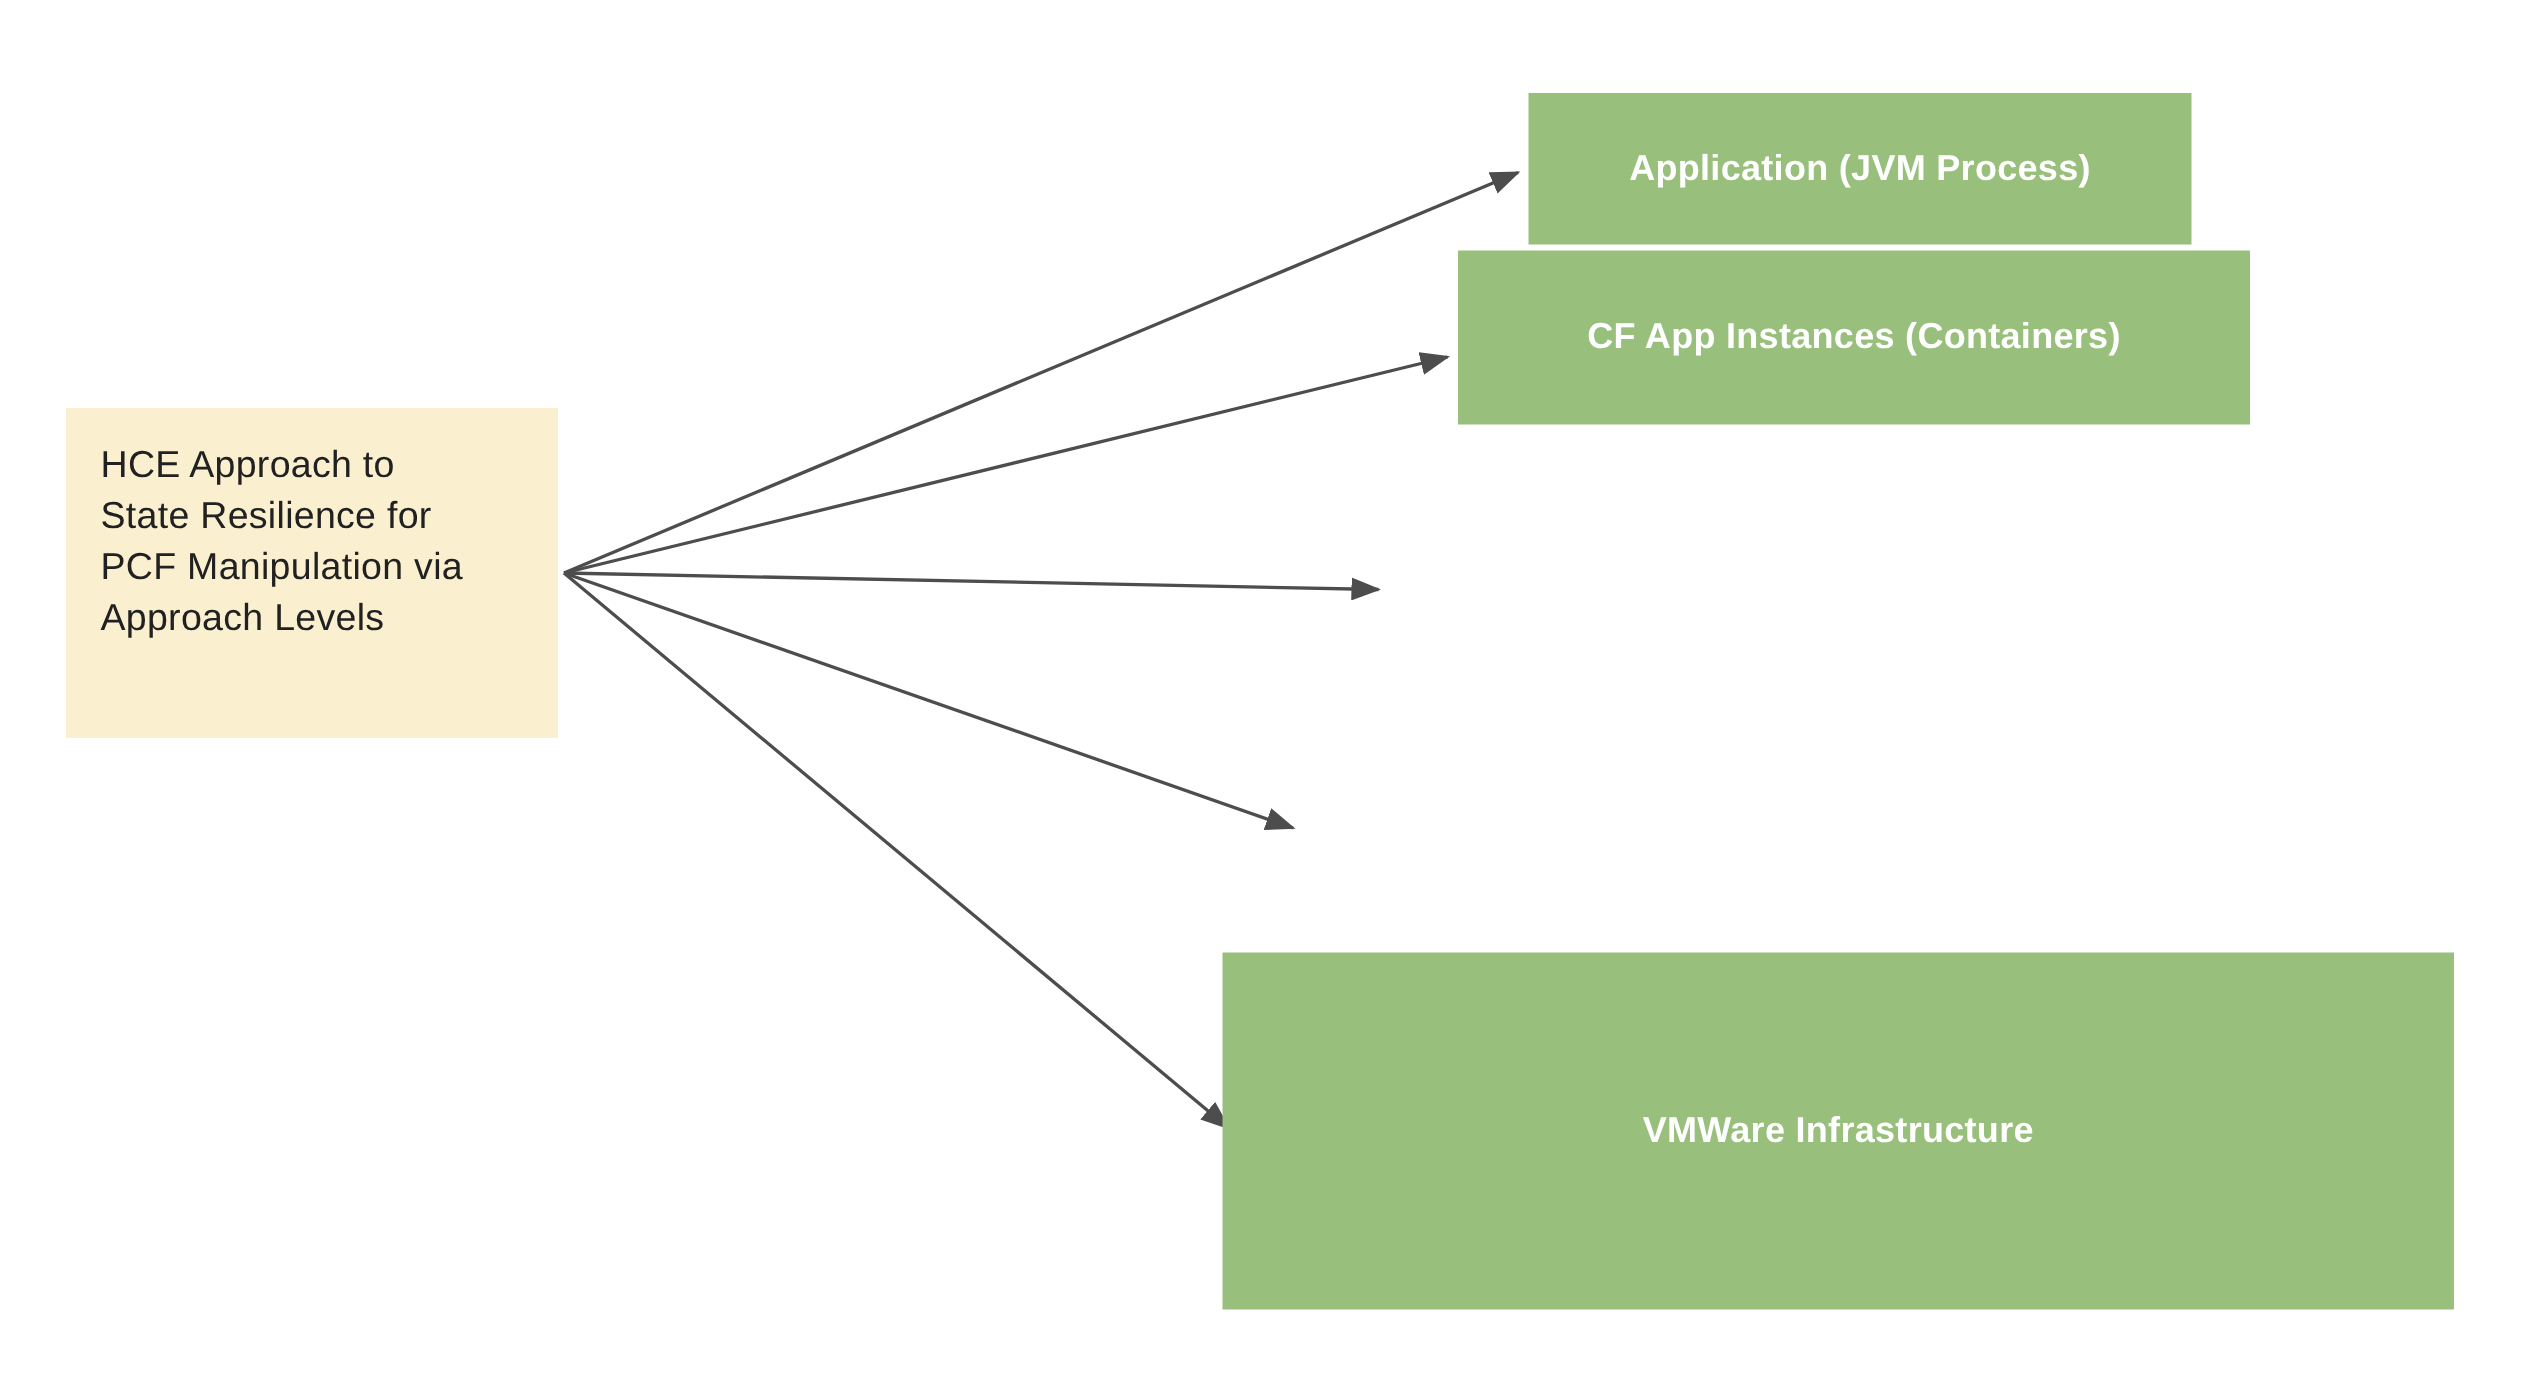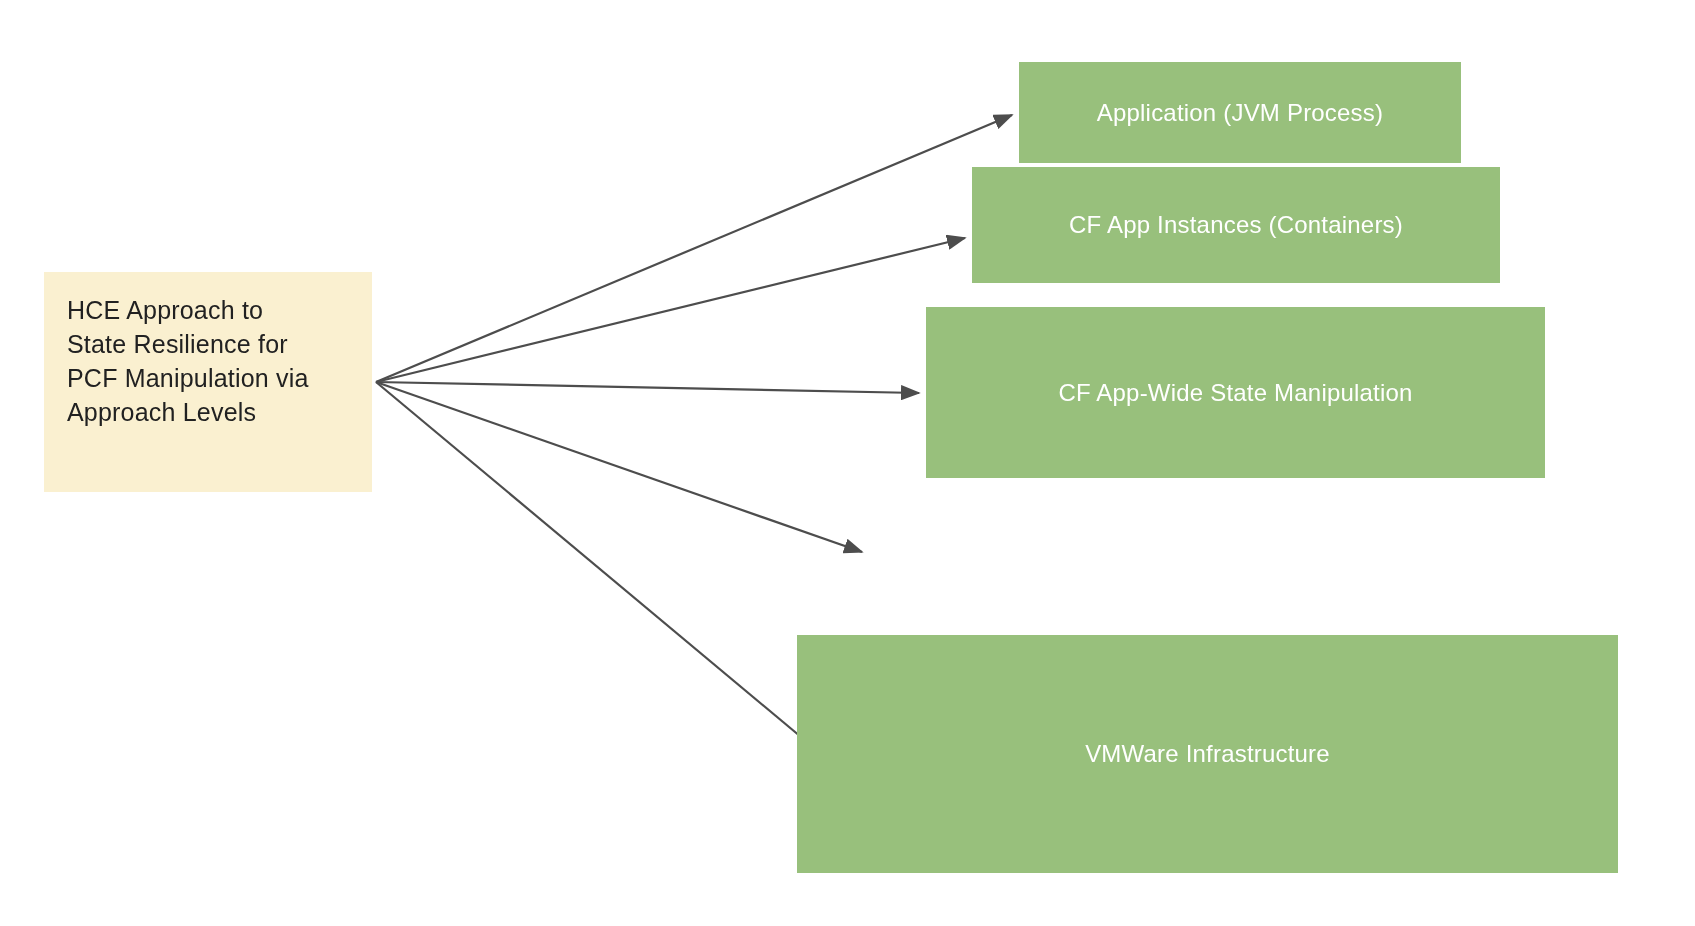--- a/index.html
+++ b/index.html
@@ -32,29 +32,29 @@
     letter-spacing:0.2px;
   }
   .level{
     position:absolute;
     background:var(--level-fill);
     color:var(--level-text);
     display:flex;
     align-items:center;
     justify-content:center;
     text-align:center;
-    font-weight:normal;
+    font-weight:bold;
     font-size:24px;
     letter-spacing:0.2px;
   }
   .level-1{left:1019px; top:62px;  width:442px; height:101px;}
   .level-2{left:972px;  top:167px; width:528px; height:116px;}
   .level-3{left:926px;  top:307px; width:619px; height:171px;}
   .level-4{left:869px;  top:482px; width:722px; height:149px;}
-  .level-5{left:797px;  top:635px; width:821px; height:238px;}
+  .level-5{left:815px;  top:635px; width:821px; height:238px;}
   .arrows{
     position:absolute;
     left:0; top:0;
     width:1695px;
     height:926px;
     pointer-events:none;
   }
   .arrows line{
     stroke:var(--arrow);
     stroke-width:2.2;
@@ -85,20 +85,17 @@
     <line x1="376" y1="382" x2="862" y2="552" marker-end="url(#ah)"></line>
     <line x1="376" y1="382" x2="819" y2="752" marker-end="url(#ah)"></line>
   </svg>
 
   <div class="level level-1">
     <span>Application (JVM Process)</span>
   </div>
   <div class="level level-2">
     <span>CF App Instances (Containers)</span>
   </div>
-  <div class="level level-3">
-    <span>CF App-Wide State Manipulation</span>
-  </div>
   <div class="level level-5">
     <span>VMWare Infrastructure</span>
   </div>
 
 </div>
 
 </body></html>

